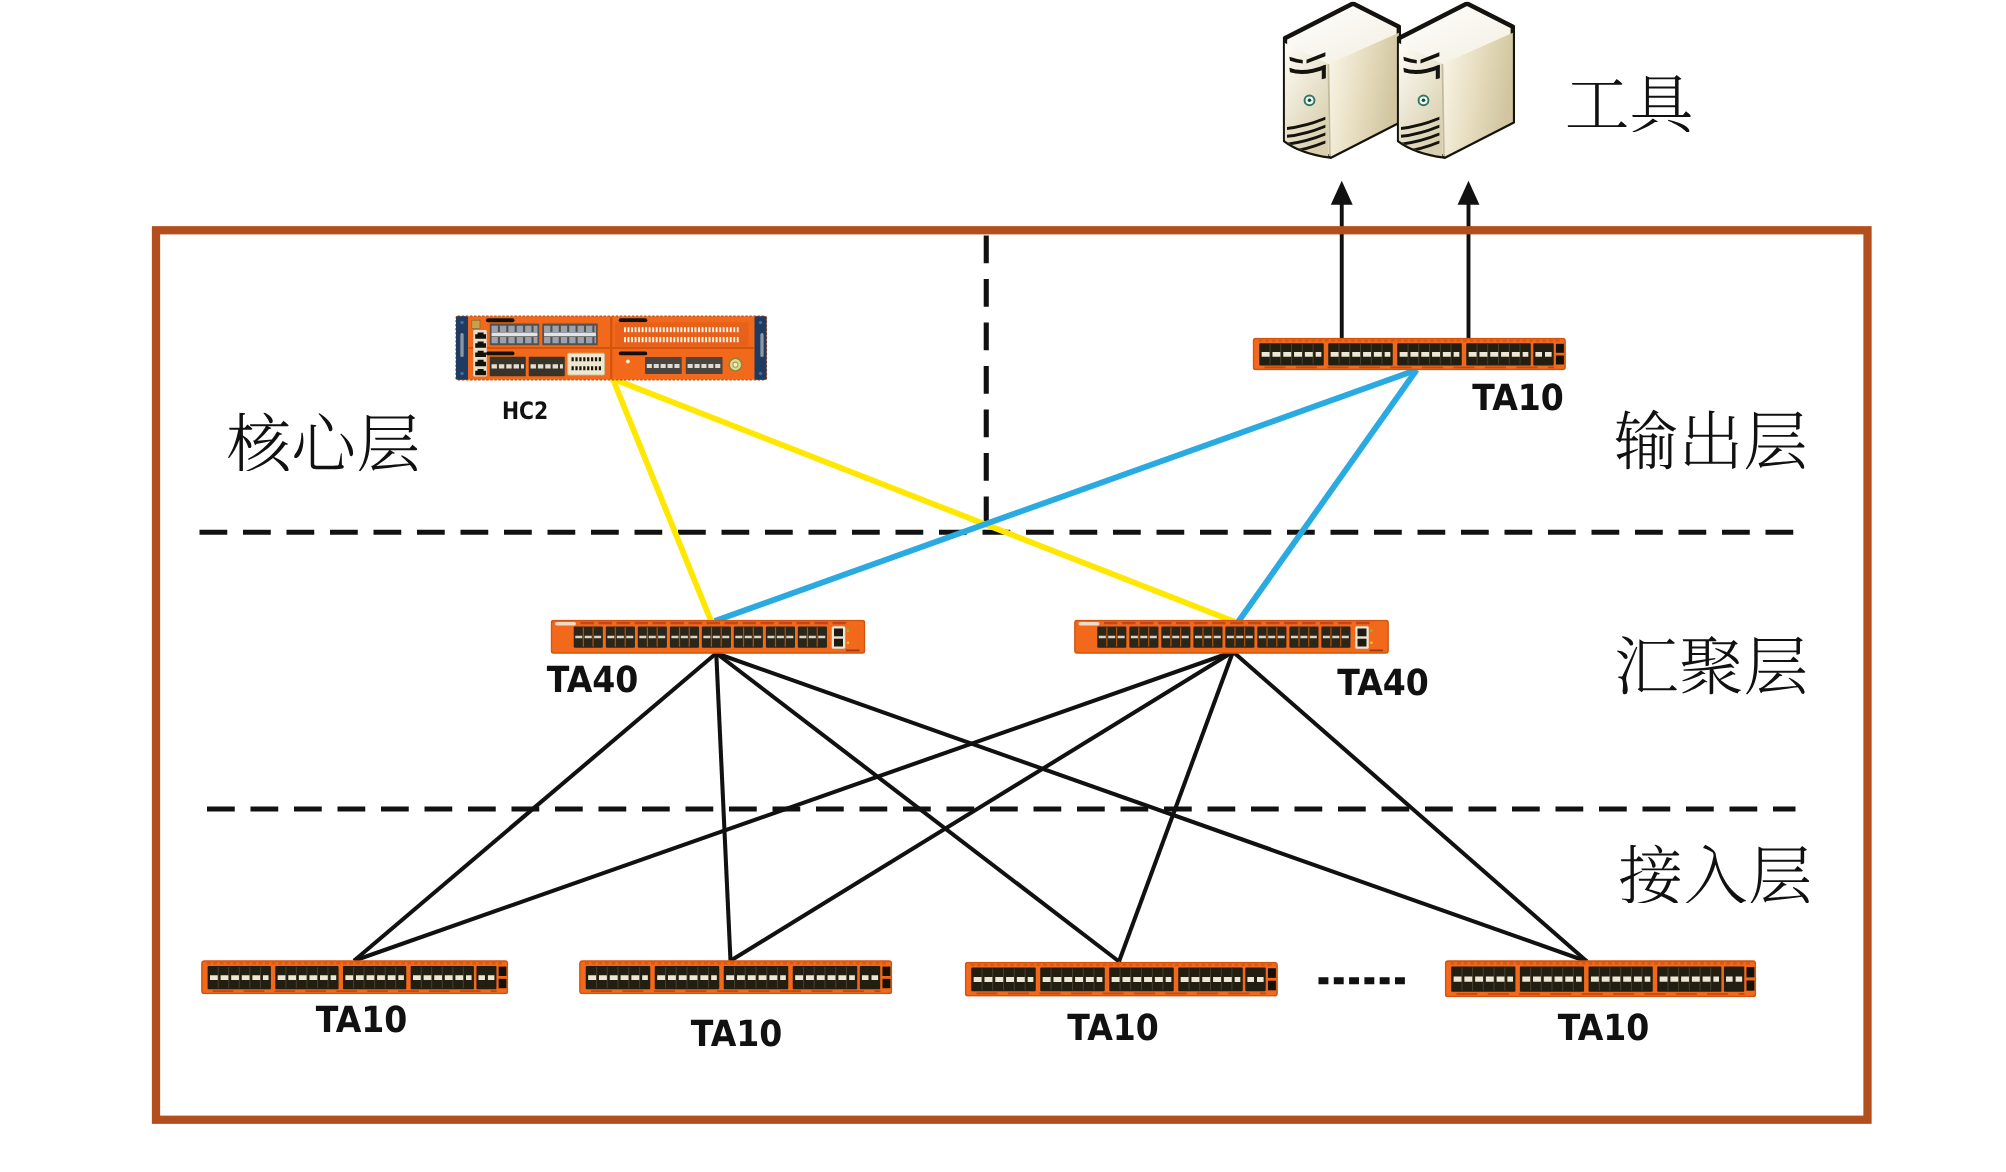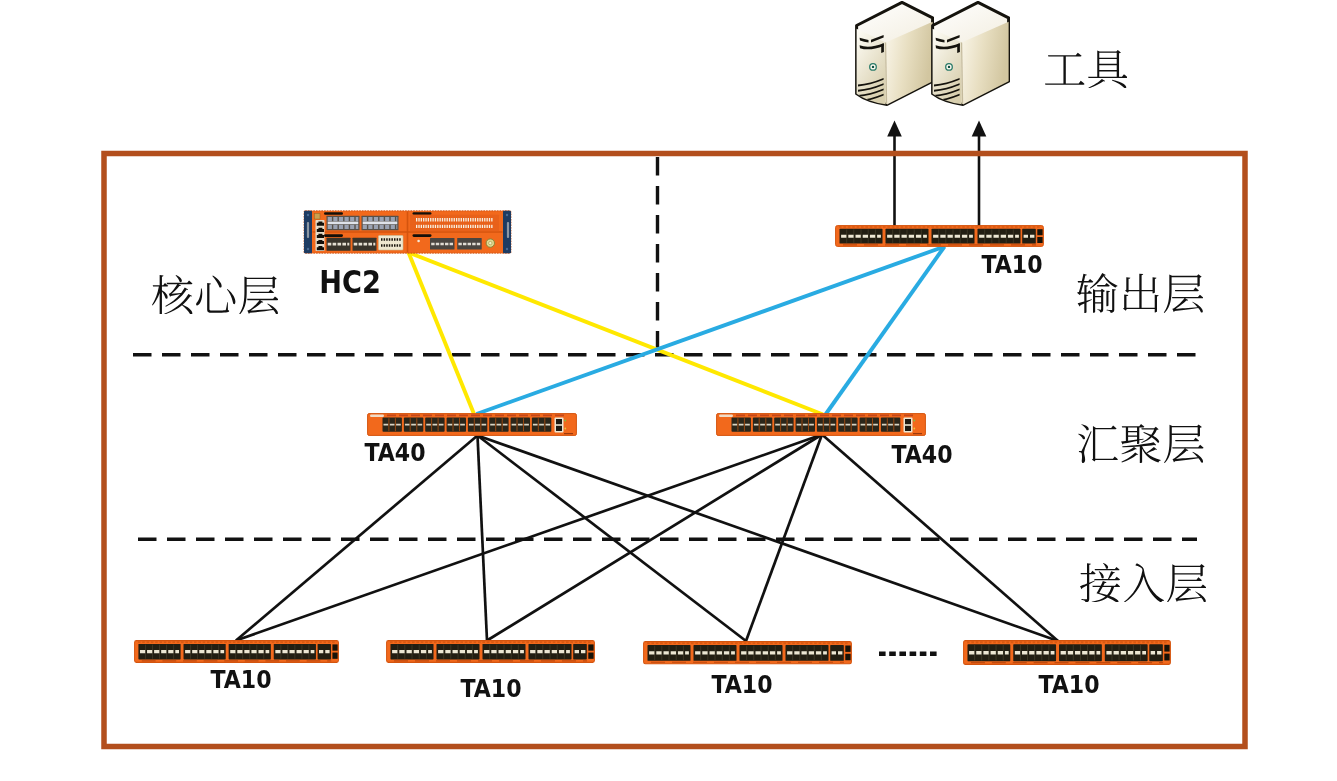--- a/index.html
+++ b/index.html
@@ -258,21 +258,21 @@
 <div class="dev" style="left:642.5px;top:641.0px;width:209px;height:23.5px">
       <svg width="100%" height="100%" preserveAspectRatio="none">
         <use href="#sym-ta10"></use>
       </svg>
     </div>
 <div class="dev" style="left:962.5px;top:639.5px;width:208px;height:25px">
       <svg width="100%" height="100%" preserveAspectRatio="none">
         <use href="#sym-ta10"></use>
       </svg>
     </div>
-<div class="devlabel" style="left:349.8px;top:266.2px;font-size:32px"><span class="lx" style="transform:scaleX(0.85)">HC2</span></div>
+<div class="devlabel" style="left:349.8px;top:266.2px;font-size:16px"><span class="lx" style="transform:scaleX(0.85)">HC2</span></div>
 <div class="devlabel" style="left:1012.0px;top:253.2px;font-size:24px"><span class="lx" style="transform:scaleX(0.92)">TA10</span></div>
 <div class="devlabel" style="left:395.0px;top:441.2px;font-size:24px"><span class="lx" style="transform:scaleX(0.92)">TA40</span></div>
 <div class="devlabel" style="left:921.5px;top:443.2px;font-size:24px"><span class="lx" style="transform:scaleX(0.92)">TA40</span></div>
 <div class="devlabel" style="left:241.0px;top:668.2px;font-size:24px"><span class="lx" style="transform:scaleX(0.92)">TA10</span></div>
 <div class="devlabel" style="left:491.0px;top:677.2px;font-size:24px"><span class="lx" style="transform:scaleX(0.92)">TA10</span></div>
 <div class="devlabel" style="left:741.5px;top:673.2px;font-size:24px"><span class="lx" style="transform:scaleX(0.92)">TA10</span></div>
 <div class="devlabel" style="left:1068.5px;top:673.2px;font-size:24px"><span class="lx" style="transform:scaleX(0.92)">TA10</span></div>
 <div class="cjk" style="left:151.7px;top:274.6px;width:126.5px;height:39.8px">
       <svg width="100%" height="100%" preserveAspectRatio="none" viewBox="25 -843 2929 922">
         <path fill="#111" d="M581 -843 570 -836C605 -797 651 -733 665 -686C724 -644 770 -764 581 -843ZM882 -715 839 -661H364L372 -631H609C574 -568 497 -461 435 -415C429 -412 413 -409 413 -409L443 -338C450 -340 457 -346 463 -356C544 -371 622 -388 680 -401C583 -285 465 -197 334 -127L345 -110C543 -195 706 -320 823 -500C847 -495 858 -498 864 -509L783 -551C758 -506 730 -465 700 -426L478 -408C544 -461 616 -534 658 -589C679 -585 691 -593 696 -602L637 -631H936C950 -631 959 -636 962 -647C931 -676 882 -715 882 -715ZM954 -357 869 -404C730 -173 533 -41 307 56L315 73C467 21 603 -46 720 -141C789 -85 877 2 908 66C983 107 1013 -41 737 -155C801 -210 860 -274 912 -349C936 -343 946 -346 954 -357ZM325 -659 283 -606H255V-803C280 -807 288 -816 290 -831L202 -841V-606H42L50 -577H184C156 -423 104 -268 25 -148L39 -135C112 -220 165 -318 202 -425V77H214C232 77 255 63 255 54V-460C290 -413 327 -351 337 -303C393 -257 440 -382 255 -487V-577H376C390 -577 399 -582 402 -593C371 -621 325 -659 325 -659Z M1435 -830 1422 -822C1483 -754 1564 -643 1585 -562C1655 -510 1695 -670 1435 -830ZM1389 -647 1302 -658V-45C1302 14 1328 32 1420 32H1569C1774 32 1812 23 1812 -7C1812 -20 1806 -26 1783 -32L1781 -214H1768C1754 -131 1741 -60 1734 -40C1729 -30 1724 -25 1708 -24C1688 -21 1638 -20 1568 -20H1424C1365 -20 1355 -30 1355 -56V-621C1379 -624 1388 -634 1389 -647ZM1770 -517 1758 -507C1848 -413 1888 -265 1907 -179C1969 -117 2013 -325 1770 -517ZM1177 -530H1158C1159 -390 1113 -254 1059 -199C1046 -179 1039 -156 1055 -144C1073 -128 1109 -150 1130 -183C1165 -234 1211 -357 1177 -530Z M2768 -508 2724 -454H2295L2303 -424H2823C2837 -424 2847 -429 2850 -440C2819 -470 2768 -508 2768 -508ZM2872 -344 2829 -290H2227L2235 -260H2515C2465 -193 2351 -74 2261 -24C2253 -20 2235 -17 2235 -17L2267 57C2275 54 2284 47 2290 34C2509 10 2701 -15 2834 -34C2862 -1 2884 32 2896 61C2965 103 2991 -45 2706 -183L2695 -173C2732 -142 2778 -99 2817 -54C2616 -39 2428 -24 2313 -18C2406 -74 2504 -152 2560 -208C2582 -203 2596 -210 2601 -219L2530 -260H2928C2942 -260 2951 -265 2954 -276C2923 -305 2872 -344 2872 -344ZM2218 -604V-750H2816V-604ZM2165 -790V-464C2165 -270 2150 -80 2038 67L2054 79C2205 -68 2218 -283 2218 -465V-574H2816V-535H2824C2842 -535 2869 -548 2870 -554V-739C2889 -743 2907 -751 2914 -759L2839 -816L2806 -780H2229L2165 -810Z"></path>

